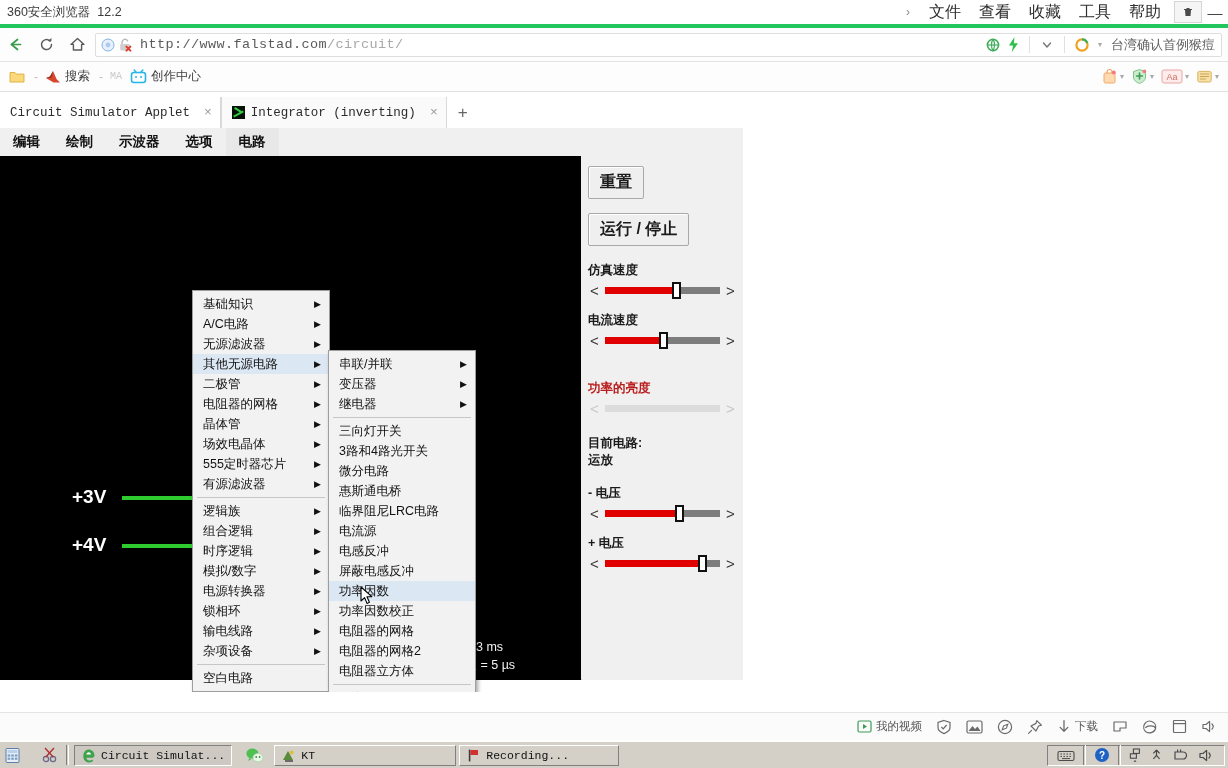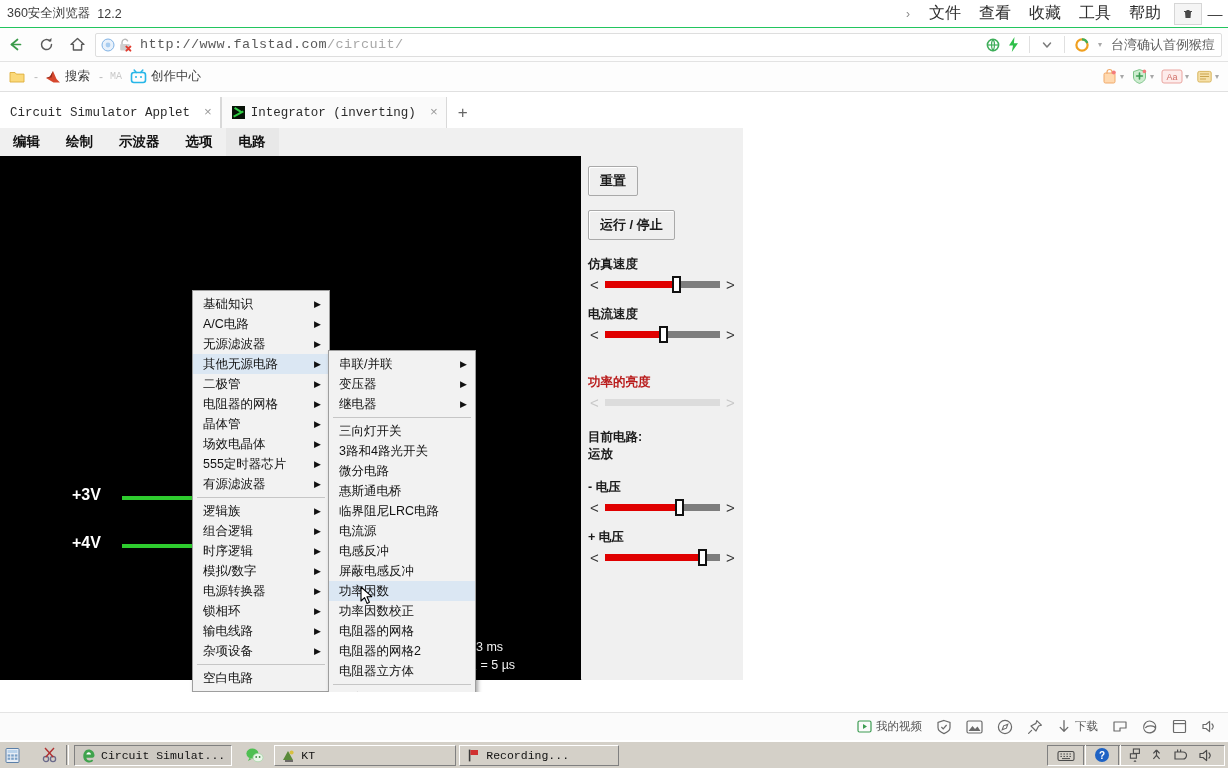--- a/index.html
+++ b/index.html
@@ -8,21 +8,21 @@
     width: 1228px; height: 768px;
     overflow: hidden;
     font-family: "Liberation Sans", sans-serif;
     background: #ffffff;
   }
   #root { position: relative; width: 1228px; height: 768px; background:#fff; }
 
   
   .titlebar {
     position:absolute; left:0; top:0; width:1228px; height:28px;
-    background:#ffffff; border-bottom:1px solid #22c55e;
+    background:#ffffff; border-bottom:4px solid #22c55e;
     display:flex; align-items:center;
   }
   .app-title { font-size:12.5px; color:#3b3b3b; padding-left:7px; letter-spacing:0px; }
   .app-ver { font-size:12.5px; color:#3b3b3b; margin-left:7px; }
   .title-right { margin-left:auto; display:flex; align-items:center; height:28px; }
   .chev-more { font-size:12px; color:#8a8a8a; padding:0 10px; }
   .tmenu { font-size:16px; color:#2f2f2f; padding:0 9px; }
   .tbtn-box { width:28px; height:22px; border:1px solid #d6d6d6; background:#f5f5f5;
               display:flex; align-items:center; justify-content:center; margin-left:4px;}
   .win-min { width:26px; text-align:center; font-size:15px; color:#444; }
@@ -93,33 +93,33 @@
   .applet-menubar {
     position:absolute; left:0; top:0; width:743px; height:28px;
     background:#f0f0f0; display:flex; align-items:center;
   }
   .amenu { font-size:13.5px; color:#111; padding:5px 13px; font-weight:bold; }
   .amenu.open { background:#e8e8e8; }
 
   .canvas {
     position:absolute; left:0; top:28px; width:581px; height:524px; background:#000;
   }
-  .volt-label { position:absolute; color:#fff; font-size:16px; font-weight:bold; font-family:"Liberation Sans", sans-serif;}
+  .volt-label { position:absolute; color:#fff; font-size:19px; font-weight:bold; font-family:"Liberation Sans", sans-serif;}
   .wire { position:absolute; height:4px; background:#2ecc2e; }
   .time-box { position:absolute; left:427px; top:482px; color:#f2f2f2; font-size:12.5px; line-height:18px; }
 
   
   .ctrl {
     position:absolute; left:582px; top:28px; width:161px; height:524px; background:#f0f0f0;
   }
   .btn3d {
     display:inline-flex; align-items:center; justify-content:center;
     background:#efefef; border:1px solid #a9a9a9;
     box-shadow: inset 1px 1px 0 #ffffff;
-    font-size:13px; font-weight:bold; color:#1a1a1a; padding:5px 11px; border-radius:2px;
+    font-size:16px; font-weight:bold; color:#1a1a1a; padding:5px 11px; border-radius:2px;
   }
   .ctrl-label { font-size:12.5px; color:#1a1a1a; font-weight:bold; }
   .ctrl-label.dim { color:#b91c1c;margin-top:18px; }
   .slider-row { display:flex; align-items:center; margin-top:3px; }
   .arw { font-size:15px; color:#333; width:13px; text-align:center; }
   .arw.dim { color:#c7c7c7; }
   .track { position:relative; height:7px; flex:1; background:#7d7d7d; margin:0 4px; }
   .track.dim { background:#dcdcdc; }
   .fill { position:absolute; left:0; top:0; height:7px; background:#e00000; }
   .knob { position:absolute; top:-5px; width:9px; height:17px; background:#fff; border:2px solid #111; }

